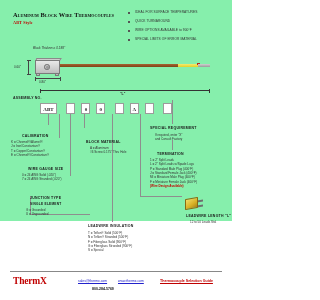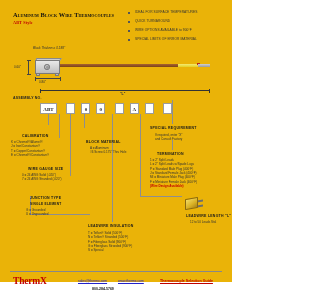--- a/index.html
+++ b/index.html
@@ -3,21 +3,21 @@
 <meta charset="utf-8">
 <style>
   * { box-sizing: border-box; }
   html, body {
     margin: 0; padding: 0;
     width: 232px; height: 300px;
     background: #ffffff;
     font-family: "Liberation Sans", sans-serif;
     overflow: hidden;
   }
-  .page { position: relative; width: 232px; height: 282px; background:#eab308; }
+  .page { position: relative; width: 232px; height: 221px; background:#86efac; }
 
   
   .hdr-title {
     position: absolute; left: 13px; top: 11px;
     font-family: "Liberation Serif", serif;
     font-size: 6.4px; font-weight: bold; letter-spacing: .1px;
     color: #111; white-space: nowrap;
     font-variant: small-caps;
   }
   .hdr-sub {

